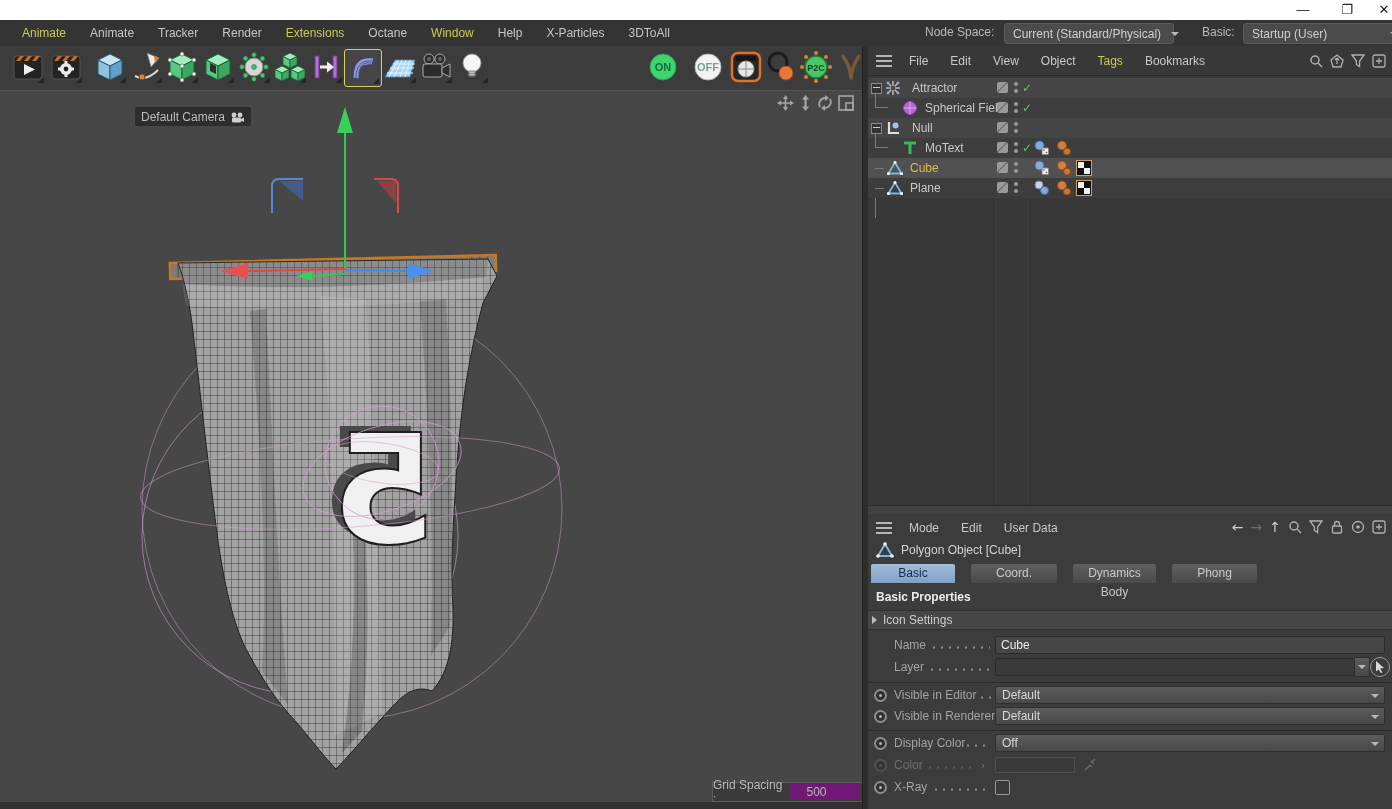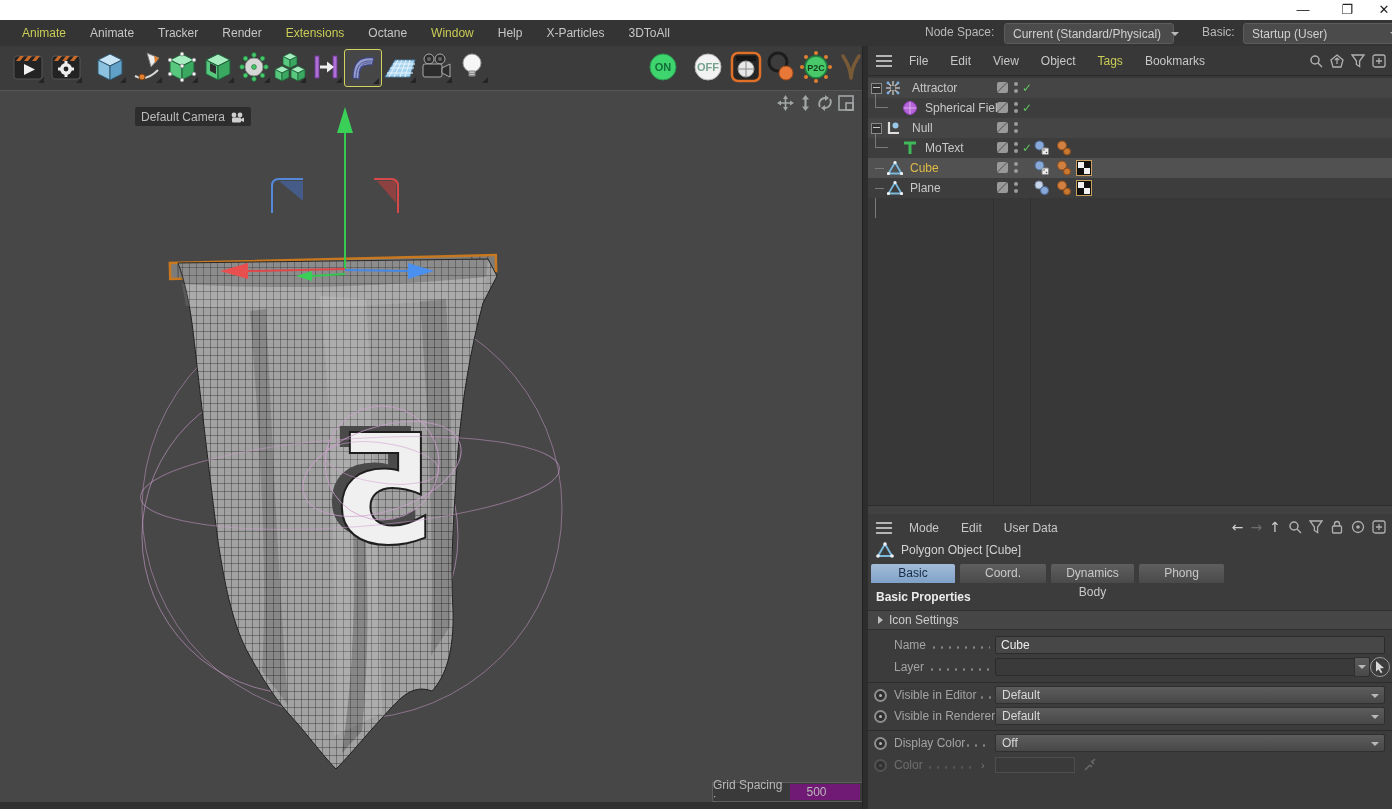--- a/index.html
+++ b/index.html
@@ -64,26 +64,26 @@
   .tag{position:absolute;top:2px;width:16px;height:16px}
   
   .hsplit{position:absolute;left:868px;top:505px;width:524px;height:9px;background:#414141;
           border-top:1px solid #2c2c2c;border-bottom:1px solid #2c2c2c}
   
   .am{position:absolute;top:514px;left:868px;width:524px;height:295px;background:#3c3c3c;overflow:hidden}
   .am-icons{position:absolute;right:6px;top:6px;display:flex;gap:7px;align-items:center}
   .am-arrow{font-size:14px;color:#cfcfcf;font-family:"DejaVu Sans",sans-serif;line-height:14px}
   .am-arrow.dim{color:#6c6c6c}
   .objtitle{position:absolute;top:26px;left:0;height:20px;display:flex;align-items:center;gap:7px;padding-left:8px;color:#d2d2d2}
-  .tabs{position:absolute;top:50px;left:3px;height:19px;display:flex;gap:5px}
+  .tabs{position:absolute;top:50px;left:3px;height:19px;display:flex;gap:16px}
   .tab{height:19px;line-height:19px;text-align:center;background:linear-gradient(#5f5f5f,#4a4a4a);color:#c9c9c9;border-radius:2px 2px 0 0}
   .tab.active{background:linear-gradient(#a3bcd8,#7fa2c8);color:#172c48}
   .section{position:absolute;top:76px;left:8px;color:#ececec;font-weight:bold}
   .iconset{position:absolute;top:96px;left:0;right:0;height:18px;background:#464646;border-top:1px solid #303030;border-bottom:1px solid #303030;
-           display:flex;align-items:center;color:#cccccc;padding-left:10px;gap:6px}
+           display:flex;align-items:center;color:#cccccc;padding-left:4px;gap:6px}
   .tri-r{width:0;height:0;border-top:4px solid transparent;border-bottom:4px solid transparent;border-left:5px solid #bdbdbd}
   .frow{position:absolute;left:0;right:0;height:18px;display:flex;align-items:center}
   .radio{position:absolute;left:6px;width:13px;height:13px;border-radius:50%;border:2px solid #8e8e8e;background:#2f2f2f;box-sizing:border-box}
   .radio::after{content:"";position:absolute;left:3px;top:3px;width:3px;height:3px;border-radius:50%;background:#b5b5b5}
   .radio.dim{border-color:#5a5a5a}.radio.dim::after{background:#5a5a5a}
   .flabel{position:absolute;left:26px;color:#a3a3a3;white-space:nowrap}
   .leader{position:absolute;height:3px;background-image:radial-gradient(circle,#878787 1px,rgba(0,0,0,0) 1.3px);
           background-size:8px 3px;background-repeat:repeat-x;bottom:5px}
   .txt{position:absolute;left:127px;right:7px;height:16px;background:#474747;border:1px solid #2b2b2b;border-radius:2px;
        color:#ececec;font-size:12px;font-family:inherit;padding:0 5px;outline:none}
@@ -732,13 +732,19 @@
     <span class="radio dim"></span>
     <span class="flabel" style="color:#7e7e7e">Color</span>
     <span class="leader" style="left:58px;width:50px;opacity:0.5"></span>
     <span class="subarrow">›</span>
     <span class="swatch"></span>
     <svg class="abs" style="left:215px;top:2px" width="14" height="14">
       <path d="M2,12 L7,7 M7,7 L9,9 M9,4 L12,1 M8,3 L11,6" stroke="#777" stroke-width="1.6" fill="none"></path>
     </svg>
   </div>
 
+  <div class="frow" style="top:264px">
+    <span class="radio"></span>
+    <span class="flabel">X-Ray</span>
+    <span class="leader" style="left:64px;width:58px"></span>
+    <span class="checkbox"></span>
+  </div>
 </div>
 
 </body></html>

